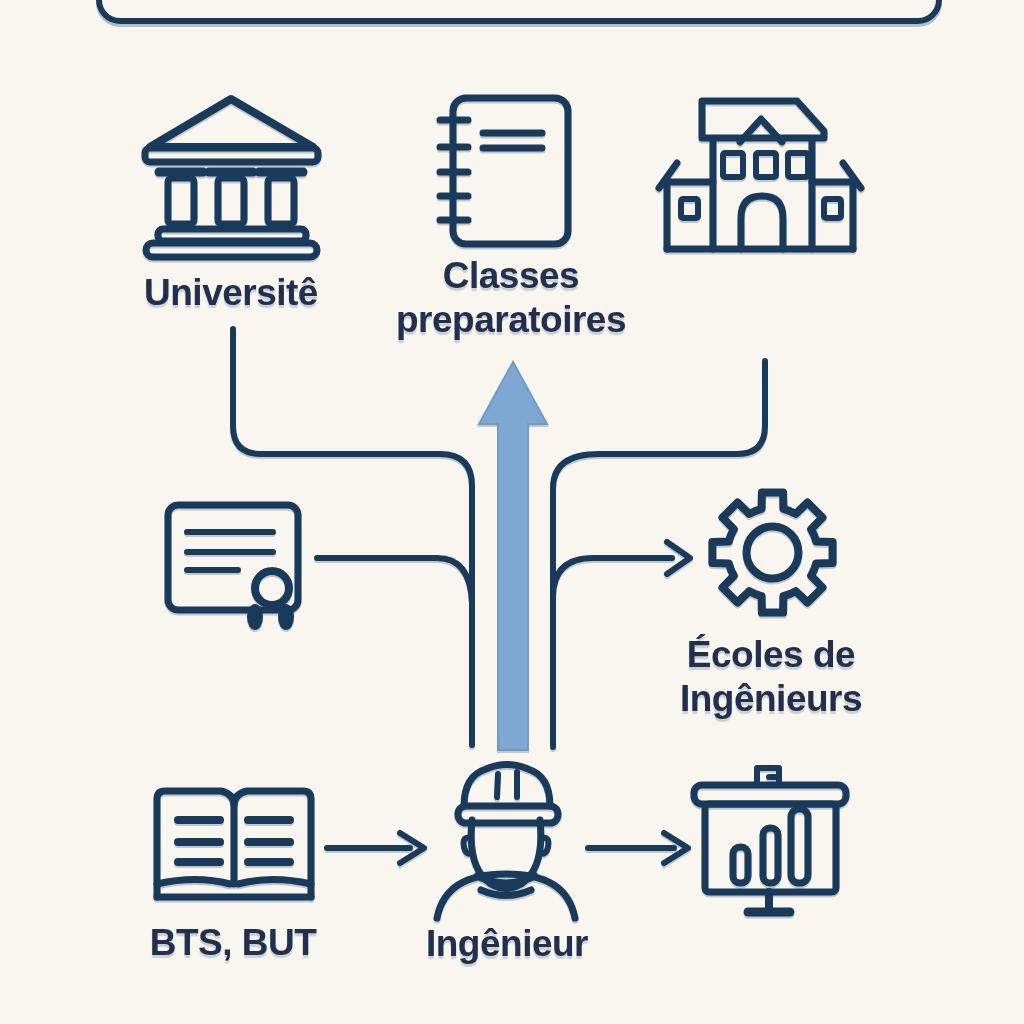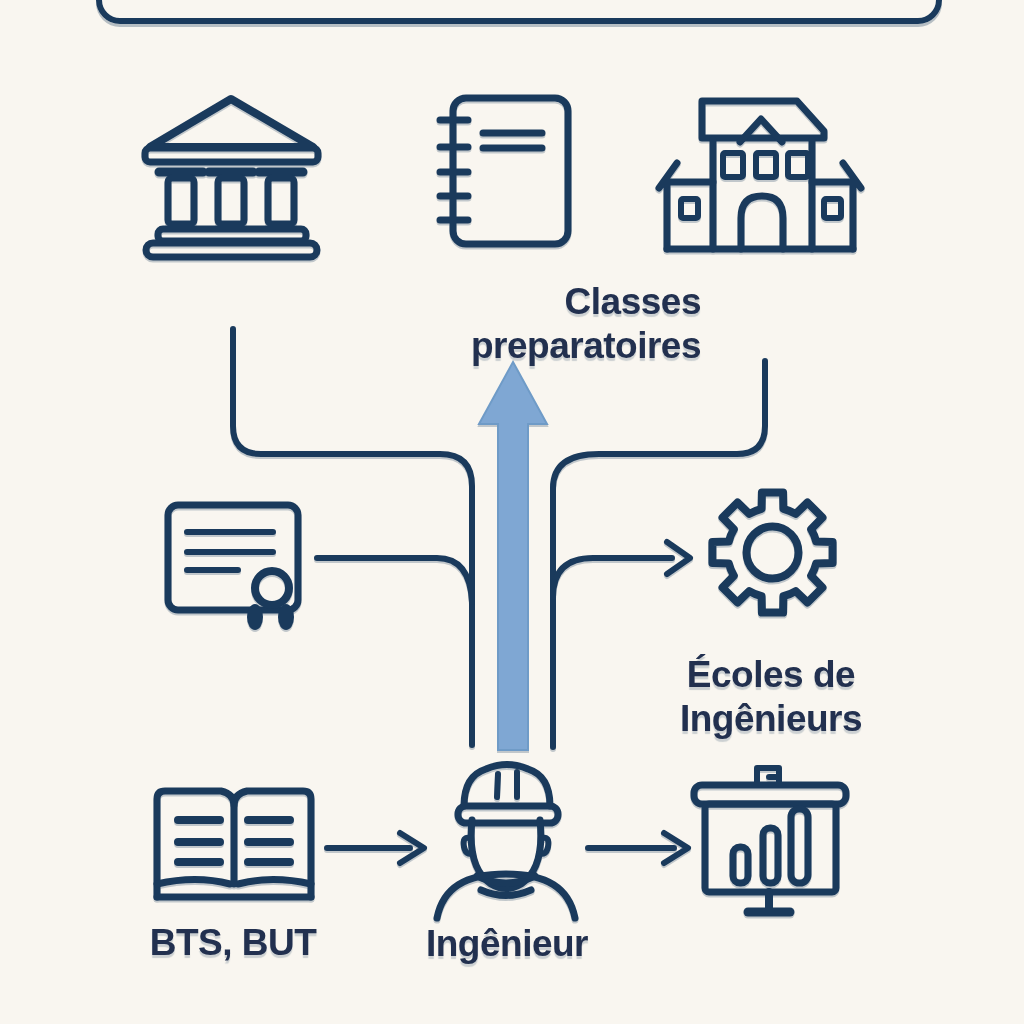--- a/index.html
+++ b/index.html
@@ -134,19 +134,20 @@
       <rect class="stroke" stroke-width="7" x="694" y="785" width="152" height="19" rx="8"></rect>
       <rect class="stroke" stroke-width="7" x="705" y="804" width="131" height="88" rx="4"></rect>
       <rect class="stroke" stroke-width="7" x="733" y="847" width="15" height="36" rx="7"></rect>
       <rect class="stroke" stroke-width="7" x="763" y="828" width="15" height="55" rx="7"></rect>
       <rect class="stroke" stroke-width="7" x="791" y="809" width="17" height="74" rx="8"></rect>
       <path class="stroke" stroke-width="8" d="M 769 892 L 769 909"></path>
       <path class="stroke" stroke-width="9" d="M 748 912 L 790 912"></path>
     </g>
   </svg>
 
-  <div class="label" style="left:321px;top:280px;text-align:right;">Classes
+  <div class="label" style="left:41px;top:271px;">Universitê</div>
+  <div class="label" style="left:321px;top:254px;">Classes
 preparatoires</div>
-  <div class="label" style="left:581px;top:633px;margin-top:20px;">Écoles de
+  <div class="label" style="left:581px;top:633px;">Écoles de
 Ingênieurs</div>
   <div class="label" style="left:43px;top:921px;">BTS, BUT</div>
   <div class="label" style="left:317px;top:922px;">Ingênieur</div>
 </div>
 
 </body></html>

